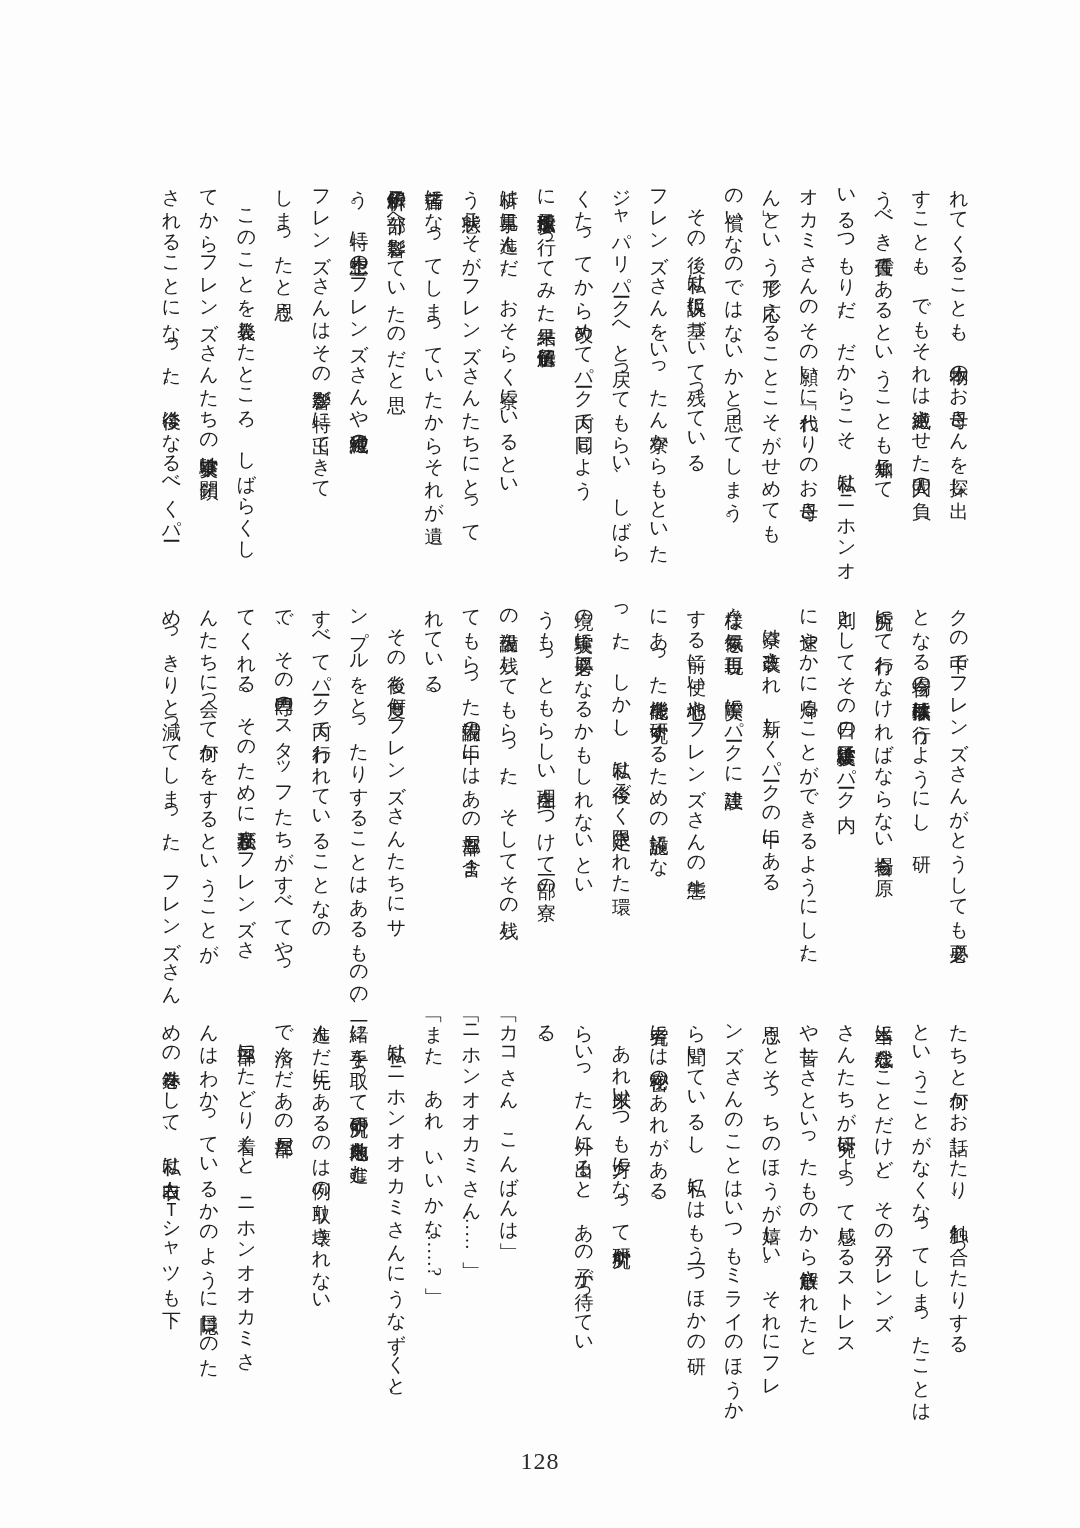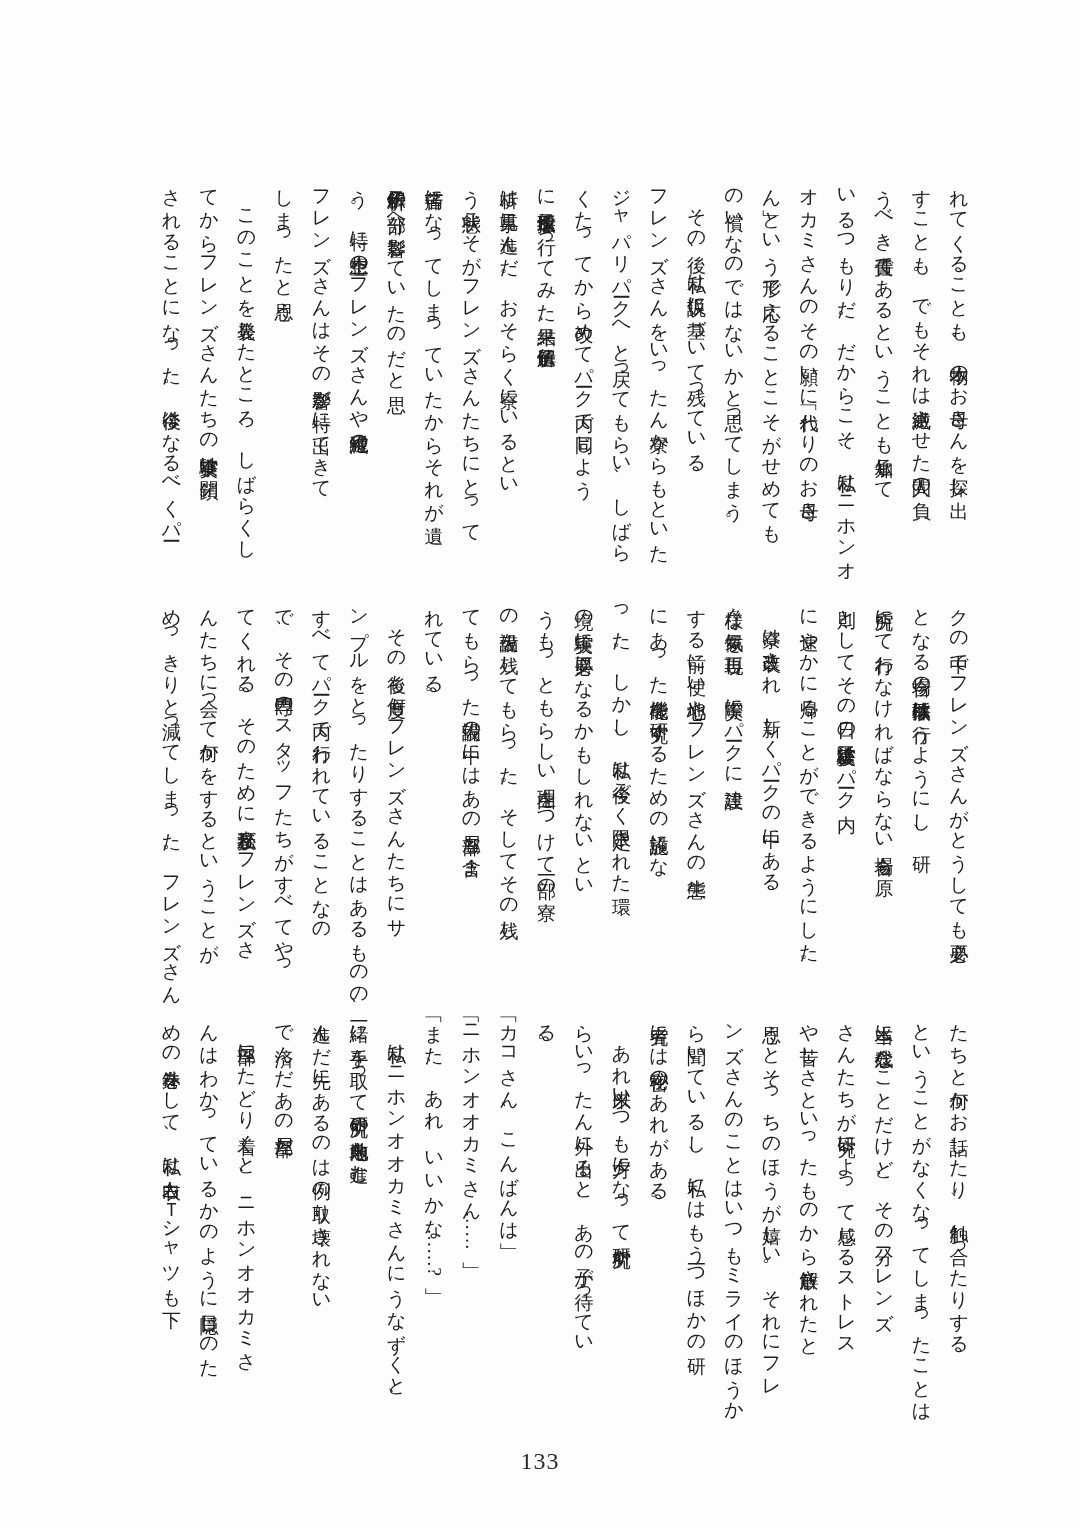--- a/index.html
+++ b/index.html
@@ -115,14 +115,14 @@
       <div class="col">「ニホンオオカミさん……」</div>
       <div class="col">「また、あれ、いいかな……?」</div>
       <div class="col">　私はニホンオオカミさんにうなずくと、</div>
       <div class="col">一緒に手を取って研究所の敷地内を進む。</div>
       <div class="col">進んだ先にあるのは例の取り壊されない</div>
       <div class="col">で済んだあの部屋だ。</div>
       <div class="col">　部屋にたどり着くと、ニホンオオカミさ</div>
       <div class="col">んはわかっているかのように目隠しのた</div>
       <div class="col">めの鉢巻をして、私は白衣もＴシャツも下</div>
     </div>
-  <div class="page-number">133</div>
+  <div class="page-number">128</div>
 </div>
 
 </body></html>

